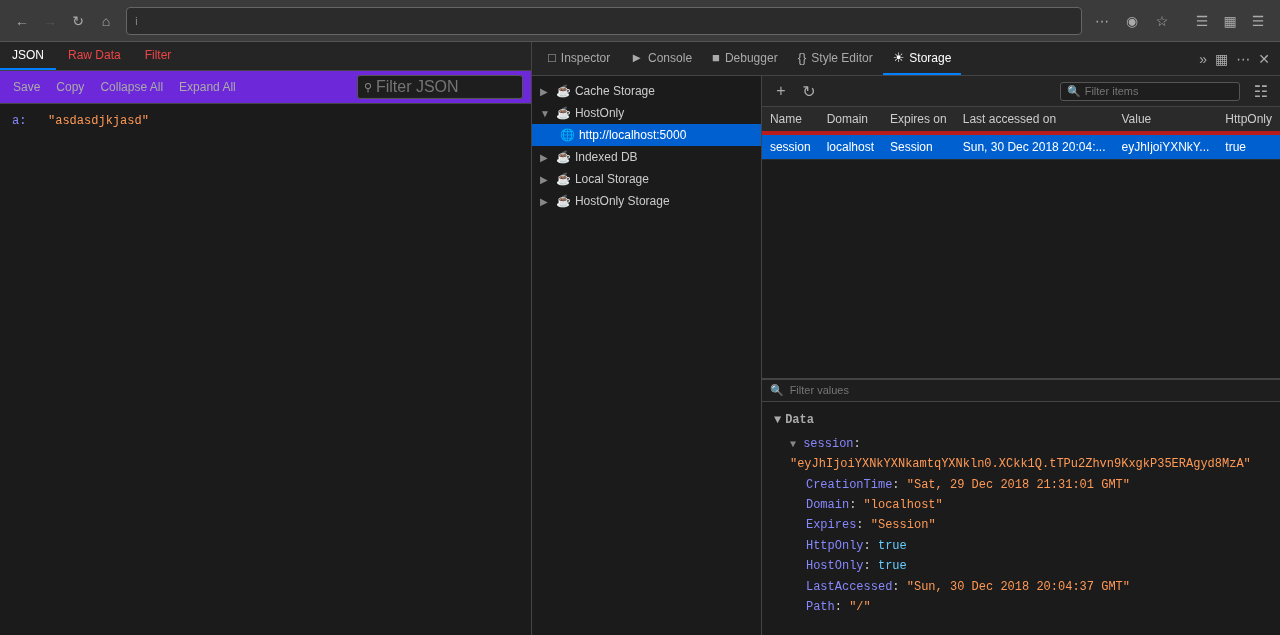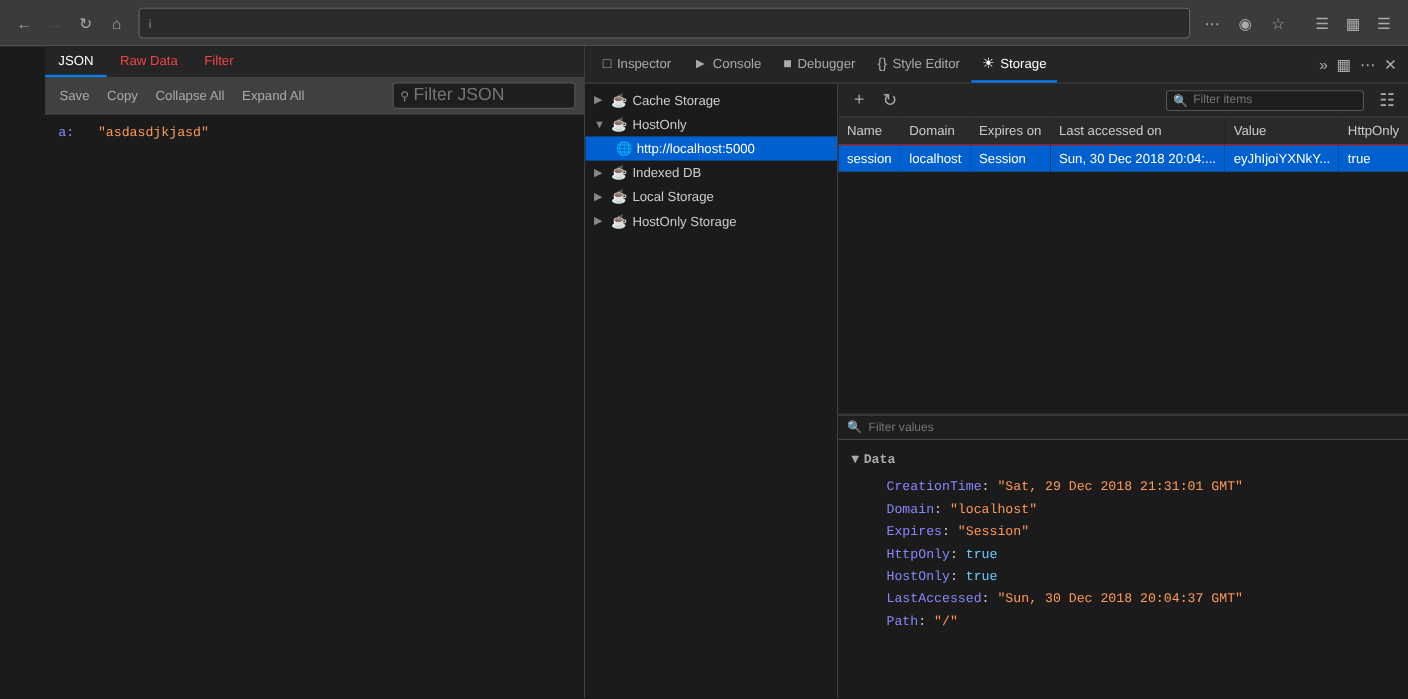--- a/index.html
+++ b/index.html
@@ -11,28 +11,28 @@
     .nav-btn { width: 24px; height: 24px; background: none; border: none; cursor: pointer; color: #aaa; font-size: 14px; display: flex; align-items: center; justify-content: center; border-radius: 3px; }
     .nav-btn.disabled { color: #555; cursor: default; }
     .address-bar-wrap { flex: 1; display: flex; align-items: center; background: #2b2b2b; border: 1px solid #666; border-radius: 4px; padding: 3px 8px; gap: 6px; height: 28px; }
     .address-bar-icon { color: #888; font-size: 11px; }
     .address-bar { background: none; border: none; color: #eee; font-size: 13px; flex: 1; outline: none; }
     .browser-actions { display: flex; gap: 6px; align-items: center; }
     .browser-action-btn { background: none; border: none; color: #aaa; font-size: 14px; cursor: pointer; width: 24px; height: 24px; display: flex; align-items: center; justify-content: center; border-radius: 3px; }
     .window-controls { display: flex; gap: 4px; margin-left: 8px; }
 
     
-    .main { display: flex; flex: 1; overflow: hidden; padding-left: 41px; }
+    .main { display: flex; flex: 1; overflow: hidden; }
 
     
     .json-panel { width: 600px; background: #1b1b1b; border-right: 1px solid #444; display: flex; flex-direction: column; }
     .json-tabs { display: flex; background: #252525; border-bottom: 1px solid #444; }
     .json-tab { padding: 6px 12px; cursor: pointer; color: #ef4444; font-size: 12px; border-bottom: 2px solid transparent; }
     .json-tab.active { color: #fff; border-bottom: 2px solid #0080ff; }
-    .json-toolbar { display: flex; align-items: center; padding: 4px 8px; background: #404040; border-bottom: 1px solid #444; gap: 6px; }
+    .json-toolbar { display: flex; align-items: center; padding: 4px 8px; background: #6d28d9; border-bottom: 1px solid #444; gap: 6px; }
     .toolbar-btn { background: none; border: none; color: #aaa; font-size: 12px; cursor: pointer; padding: 2px 5px; border-radius: 3px; }
     .filter-wrap { margin-left: auto; display: flex; align-items: center; background: #1e1e1e; border: 1px solid #555; border-radius: 3px; padding: 2px 6px; gap: 4px; }
     .filter-icon { color: #888; font-size: 11px; }
     .filter-input { background: none; border: none; color: #ccc; font-size: 16px; outline: none; width: 140px; }
     .json-content { padding: 8px 12px; flex: 1; overflow: auto; font-family: 'Courier New', monospace; font-size: 12px; line-height: 1.6; }
     .json-key { color: #8888ff; }
     .json-string { color: #ff9955; }
 
     
     .devtools-panel { flex: 1; background: #1b1b1b; display: flex; flex-direction: column; }
@@ -55,21 +55,21 @@
 
     
     .storage-data { flex: 1; display: flex; flex-direction: column; overflow: hidden; }
     .storage-toolbar { display: flex; align-items: center; padding: 4px 8px; background: #252525; border-bottom: 1px solid #444; gap: 6px; }
     .storage-btn { background: none; border: none; color: #aaa; font-size: 16px; cursor: pointer; width: 22px; height: 22px; display: flex; align-items: center; justify-content: center; border-radius: 3px; }
     .storage-filter-wrap { margin-left: auto; display: flex; align-items: center; background: #1e1e1e; border: 1px solid #555; border-radius: 3px; padding: 2px 6px; gap: 4px; width: 180px; }
 
     
     .storage-table-wrap { flex: 0 0 auto; overflow: auto; max-height: 200px; }
     .storage-table { width: 100%; border-collapse: collapse; font-size: 12px; }
-    .storage-table th { background: #2a2a2a; color: #ccc; padding: 5px 8px; text-align: left; border-bottom: 1px solid #b91c1c; font-weight: 500; cursor: pointer; white-space: nowrap; margin-top: 16px; }
+    .storage-table th { background: #2a2a2a; color: #ccc; padding: 5px 8px; text-align: left; border-bottom: 4px solid #b91c1c; font-weight: 500; cursor: pointer; white-space: nowrap; margin-top: 16px; }
     .storage-table td { padding: 5px 8px; border-bottom: 1px solid #2d2d2d; color: #ddd; white-space: nowrap; overflow: hidden; text-overflow: ellipsis; max-width: 180px; }
     .storage-table tr.selected td { background: #0060d0; color: #fff; }
 
     
     .filter-values-bar { display: flex; align-items: center; padding: 4px 8px; background: #1e1e1e; border-top: 1px solid #444; border-bottom: 1px solid #444; gap: 6px; }
     .filter-values-input { background: none; border: none; color: #ccc; font-size: 11px; outline: none; flex: 1; }
 
     
     .cookie-detail { flex: 1; overflow-y: auto; padding: 8px 12px; font-family: 'Courier New', monospace; font-size: 12px; line-height: 1.7; }
     .detail-section { color: #aaa; font-weight: bold; margin-bottom: 4px; display: flex; align-items: center; gap: 4px; }
@@ -234,20 +234,24 @@
           <div class="filter-values-bar">
             <span style="color:#888;font-size:11px;">🔍</span>
             <input class="filter-values-input" type="text" placeholder="Filter values" style="">
           </div>
 
           <div class="cookie-detail">
             <div class="detail-section">
               <span style="cursor:pointer;">▼</span>
               <span>Data</span>
             </div>
+            <div class="detail-line">
+              <span style="cursor:pointer; color:#888; font-size:10px;">▼</span>
+              <span class="detail-key"> session</span>: <span class="detail-string">"eyJhIjoiYXNkYXNkamtqYXNkln0.XCkk1Q.tTPu2Zhvn9KxgkP35ERAgyd8MzA"</span>
+            </div>
             <div class="detail-line" style="padding-left:32px;">
               <span class="detail-key">CreationTime</span>: <span class="detail-string">"Sat, 29 Dec 2018 21:31:01 GMT"</span>
             </div>
             <div class="detail-line" style="padding-left:32px;">
               <span class="detail-key">Domain</span>: <span class="detail-string">"localhost"</span>
             </div>
             <div class="detail-line" style="padding-left:32px;">
               <span class="detail-key">Expires</span>: <span class="detail-string">"Session"</span>
             </div>
             <div class="detail-line" style="padding-left:32px;">

